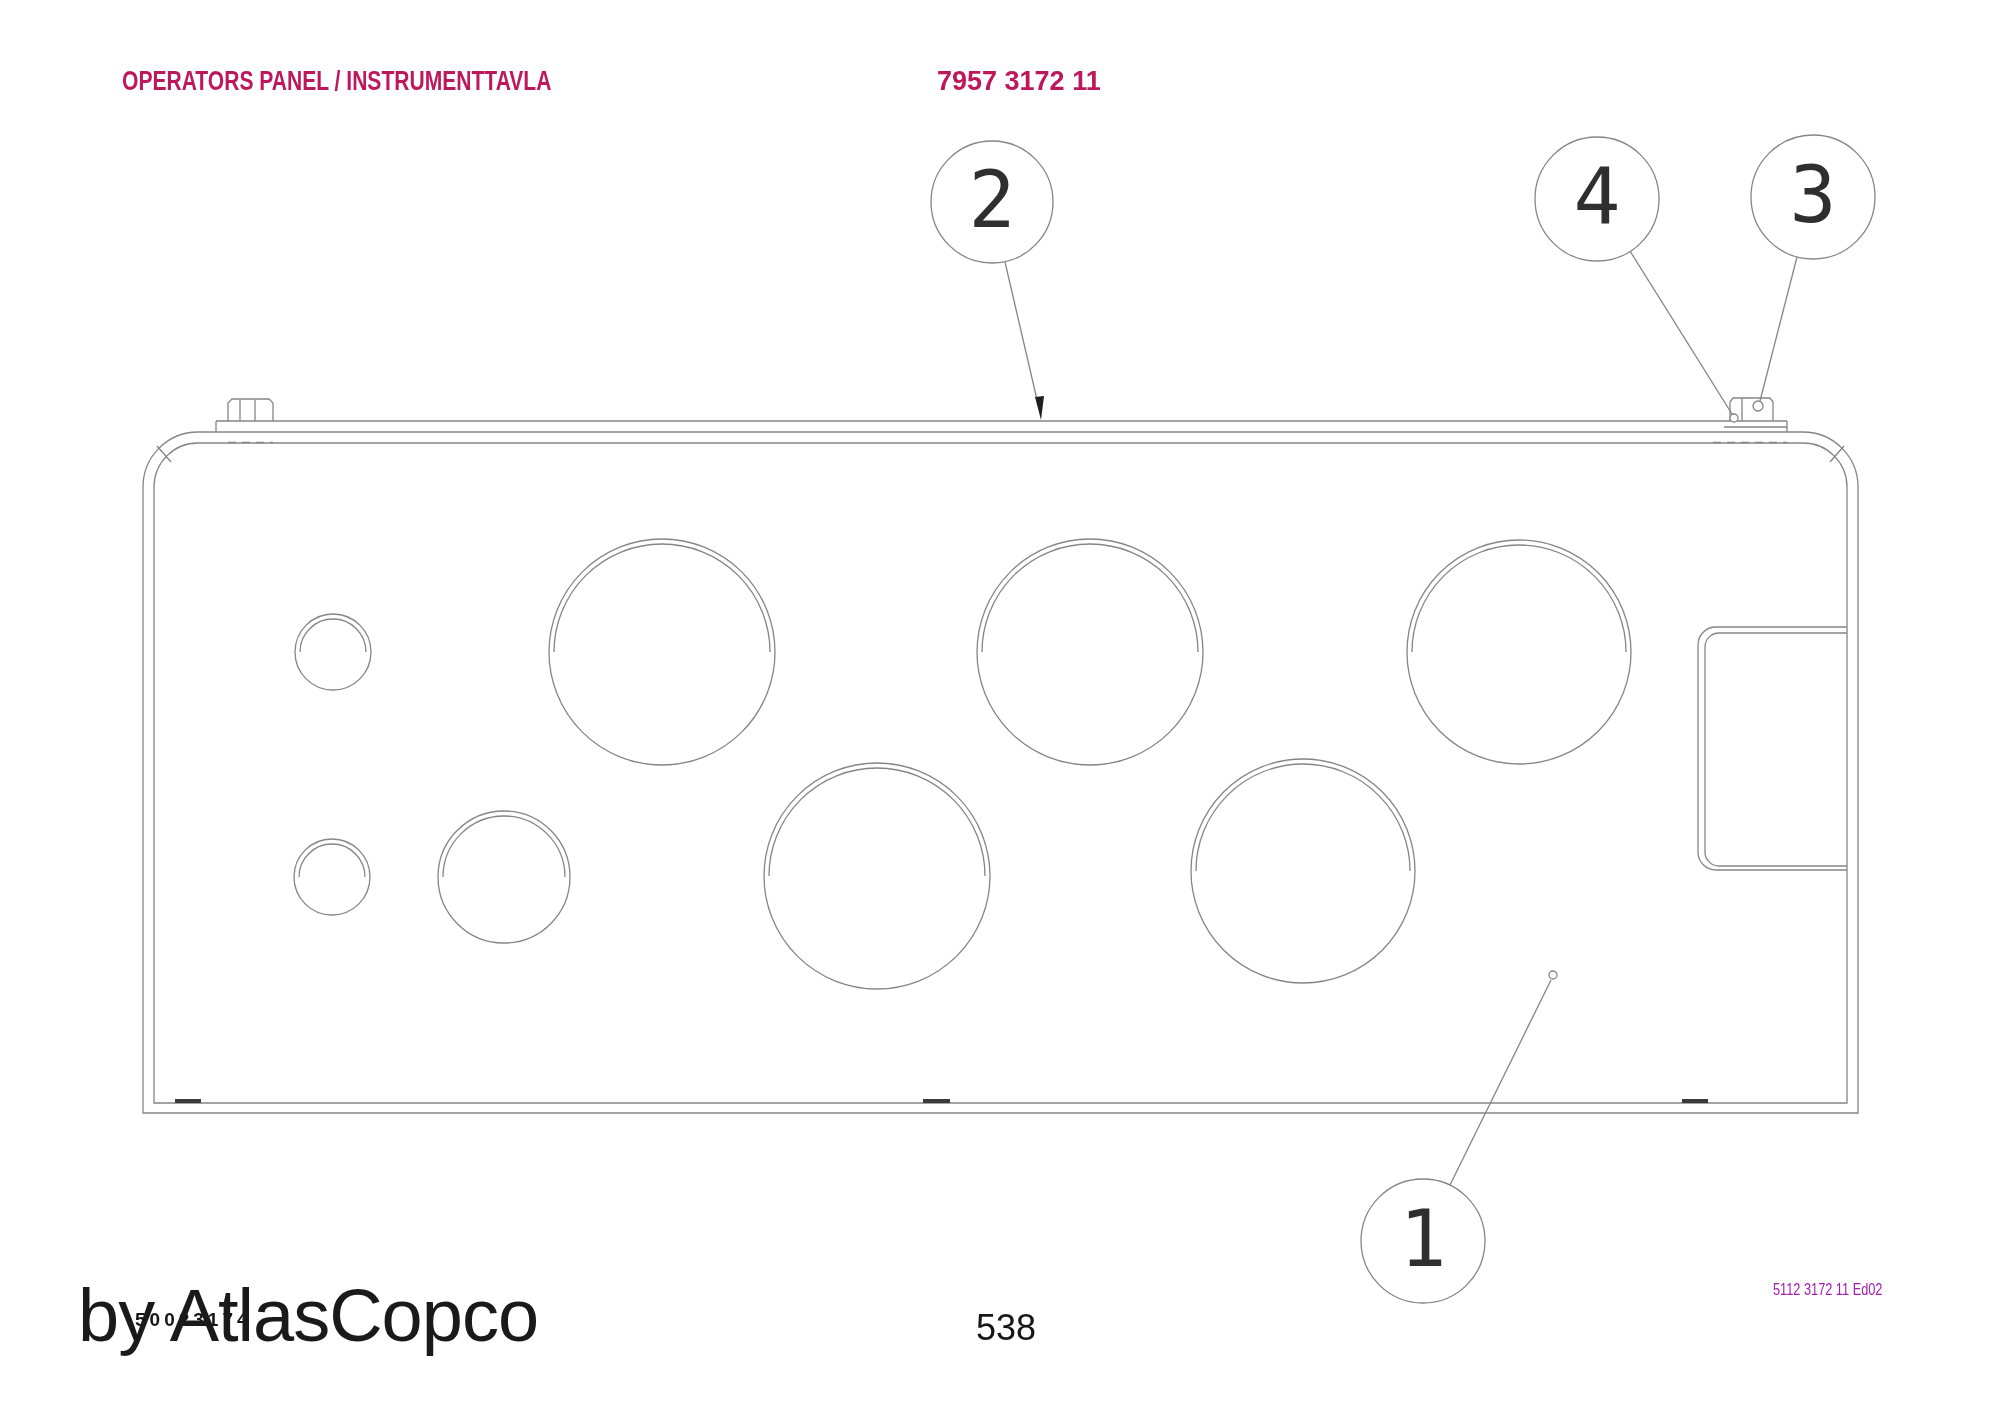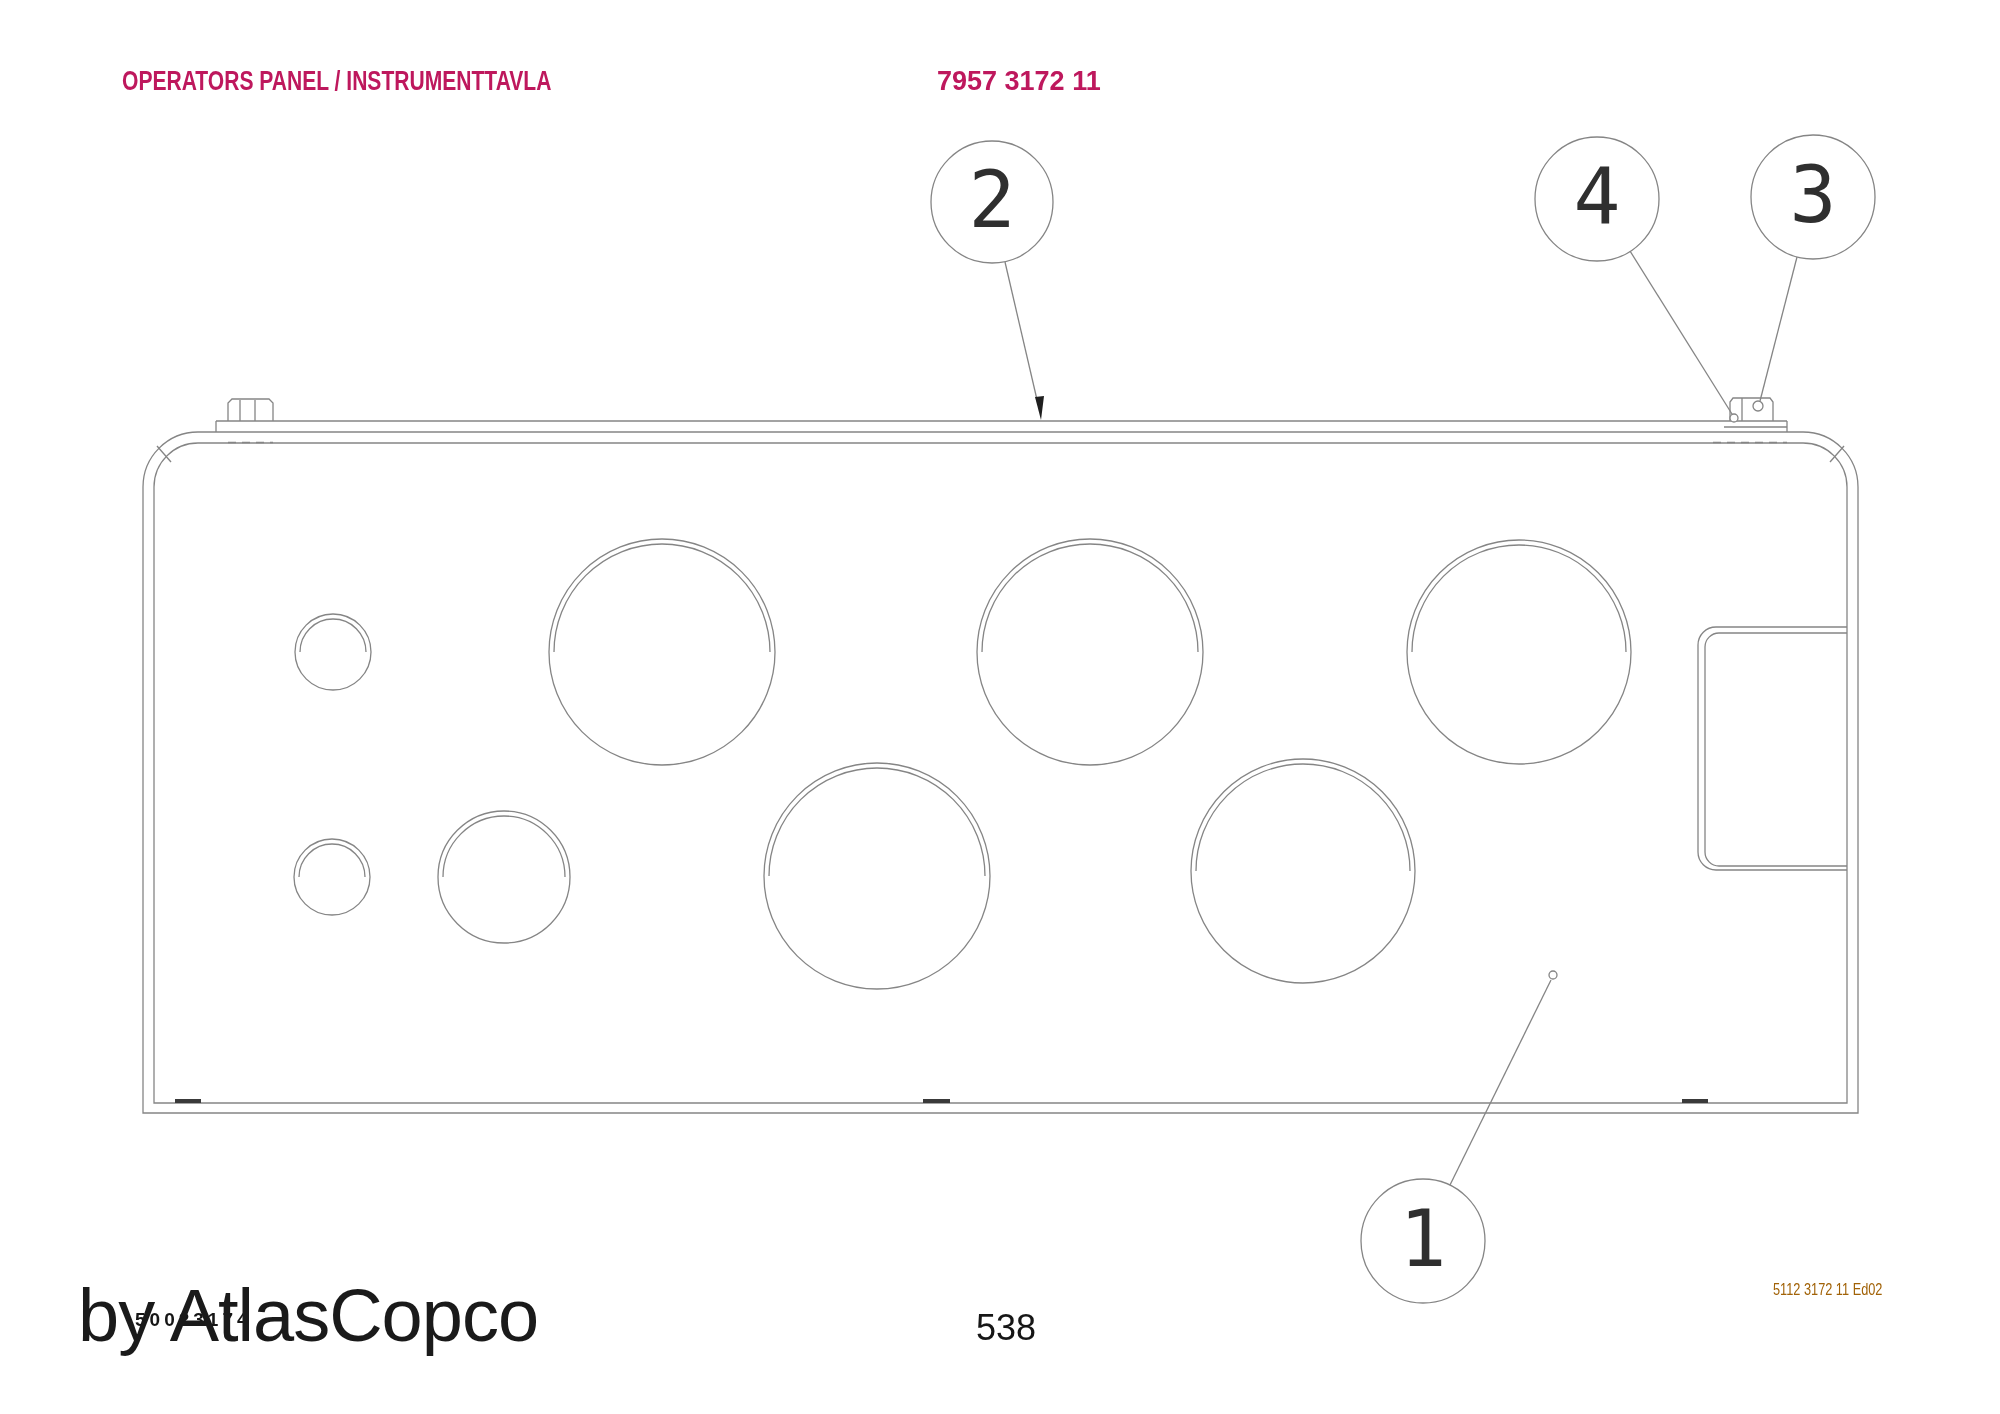--- a/index.html
+++ b/index.html
@@ -12,21 +12,21 @@
   .hdr{font-weight:bold;font-size:27px;color:#be185d;}
   .squeeze{display:inline-block;transform:scaleX(0.78);transform-origin:0 50%;}
   .callout-num{
     position:absolute;width:124px;height:124px;display:flex;align-items:center;justify-content:center;
     font-family:"DejaVu Sans Mono","Liberation Mono",monospace;
     font-size:78px;color:#2f2f2f;transform:translateY(-2px);
   }
   .watermark{font-size:74px;color:#1a1a1a;letter-spacing:-1px;}
   .docnum{font-size:19px;font-weight:bold;letter-spacing:4px;color:#161616;}
   .pagenum{font-size:36px;color:#161616;}
-  .edition{font-size:17px;color:#a16207;}
+  .edition{font-size:17px;color:#a21caf;}
   .edition .squeeze{transform:scaleX(0.75);}
 </style>
 </head>
 <body>
 
 <svg class="drawing" width="2000" height="1414" viewBox="0 0 2000 1414">
   <g fill="none" stroke="#858585" stroke-width="1.3">
 
     <path d="M 198,432 H 1803 A 55 55 0 0 1 1858,487 V 1113 H 143 V 487 A 55 55 0 0 1 198,432 Z"></path>
 

